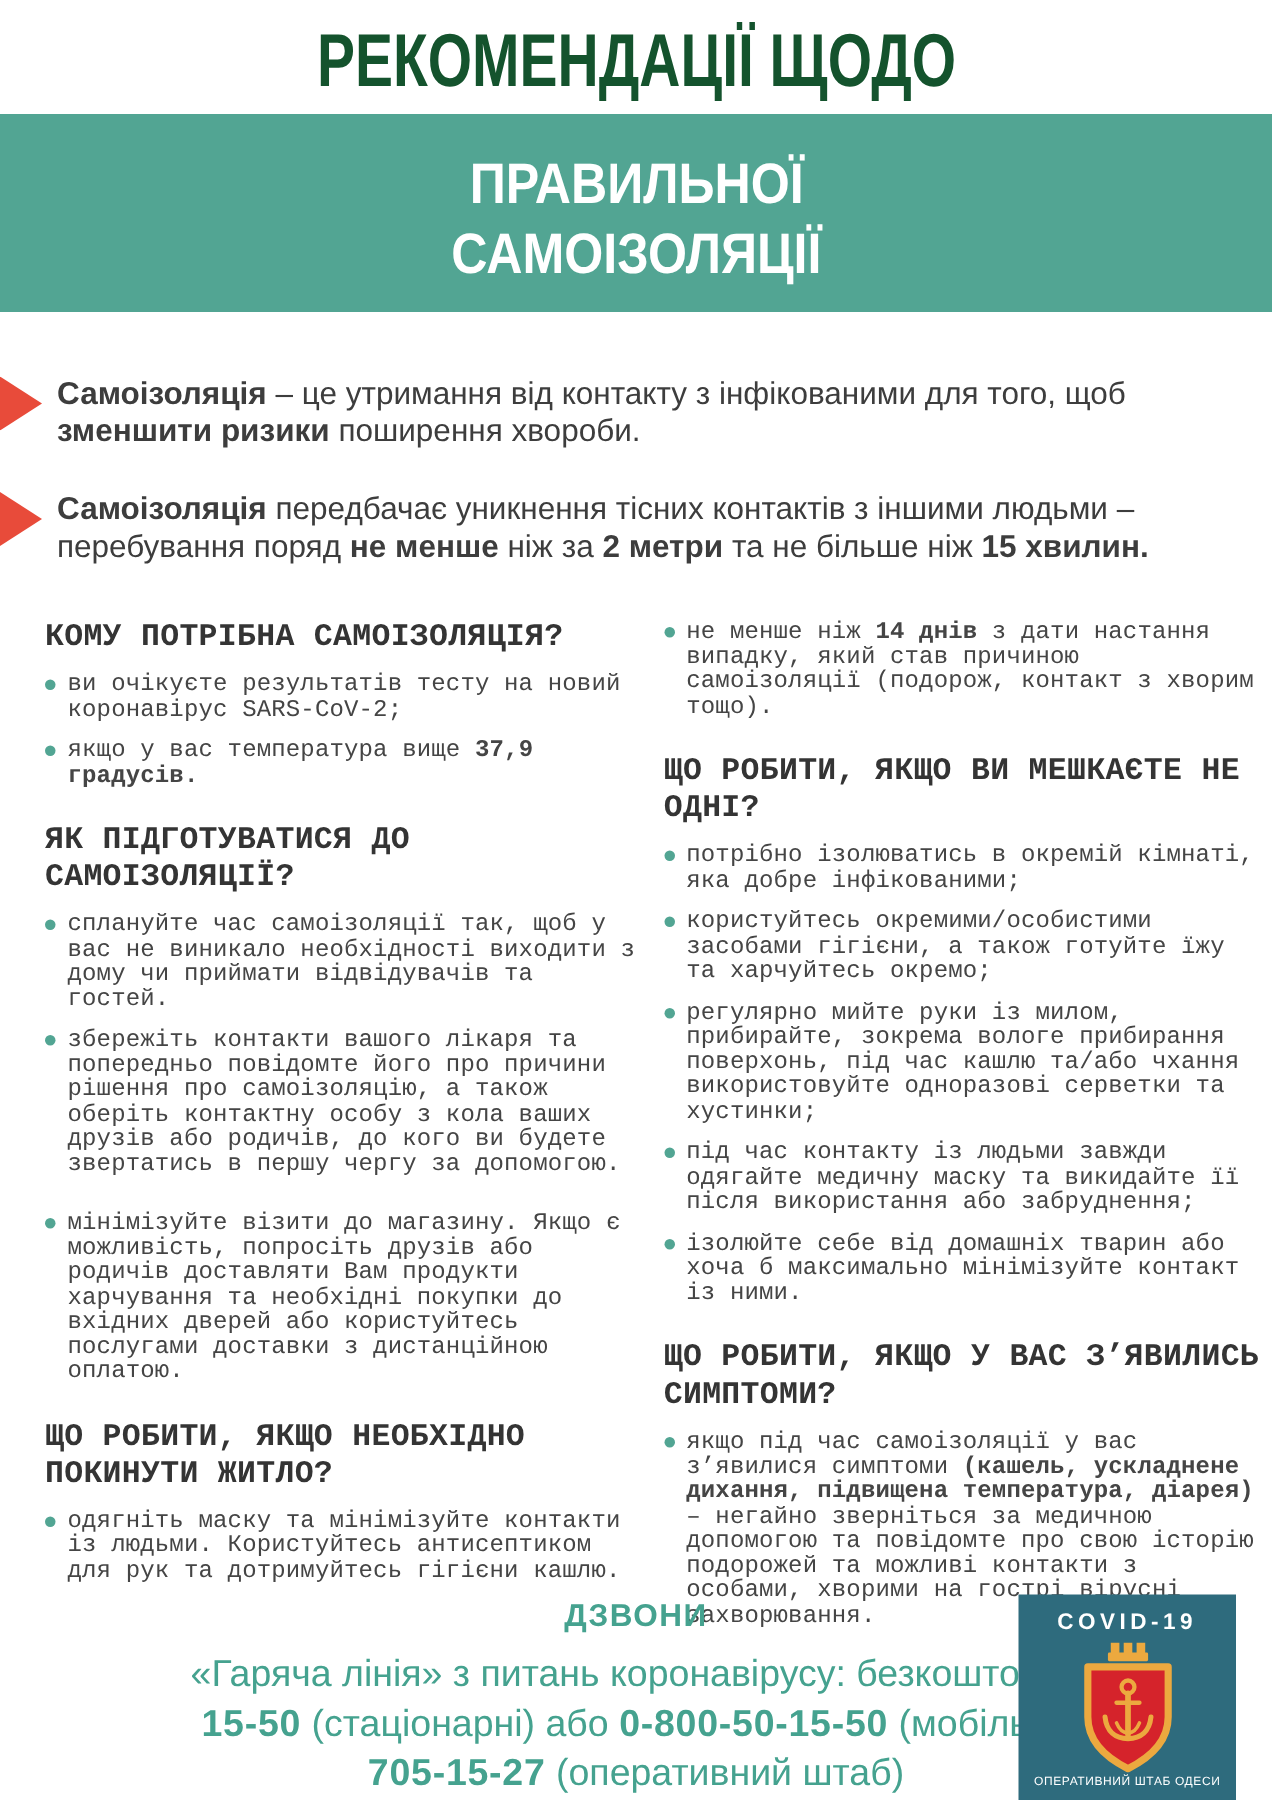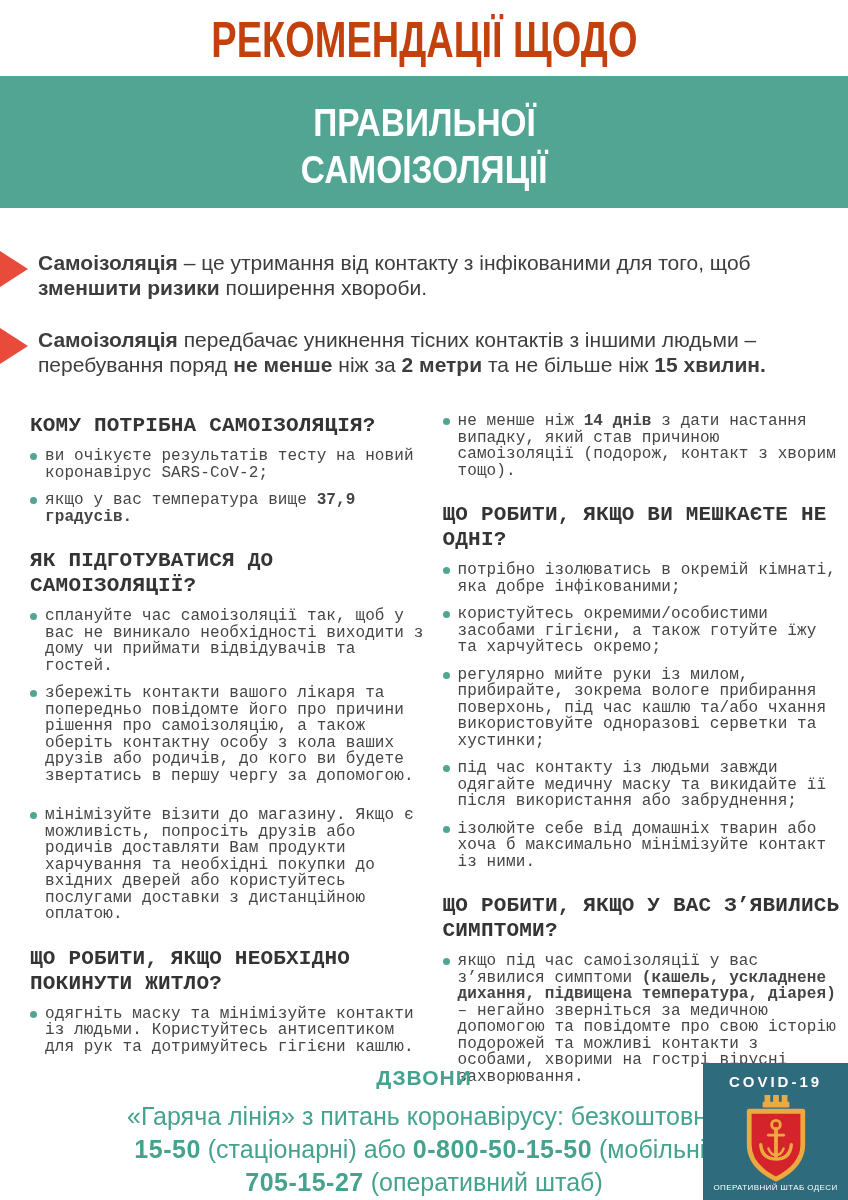--- a/index.html
+++ b/index.html
@@ -6,21 +6,21 @@
   body{
     width:848px;height:1200px;position:relative;overflow:hidden;
     background:#ffffff;
     font-family:"Liberation Sans", sans-serif;
     -webkit-font-smoothing:antialiased;
   }
   .b{font-weight:bold;}
 
   
   .title-top{
-    margin:14px 0 0 0;text-align:center;color:#c2410c;
+    margin:14px 0 0 0;text-align:center;color:#14532d;
     font-size:50px;font-weight:800;line-height:52px;white-space:nowrap;
   }
   .title-top .squeeze{display:inline-block;transform:scaleX(.76);transform-origin:center;}
   .band{
     background:#52a593;margin-top:10px;padding:24px 0 14px 0;text-align:center;
   }
   .band-line{
     display:block;color:#ffffff;font-weight:800;font-size:38px;line-height:47px;white-space:nowrap;
   }
   .band-line .squeeze{display:inline-block;transform:scaleX(.88);transform-origin:center;}
@@ -52,21 +52,21 @@
 
   
   .footer-text{position:absolute;left:0;top:1066px;width:848px;text-align:center;}
   .calls-label{
     color:#45a28f;font-weight:800;font-size:21px;line-height:24px;letter-spacing:1px;margin:0 0 10px 0;
   }
   .hotline-line{color:#45a28f;font-size:25px;line-height:33px;}
   .hotline-line .b{letter-spacing:.5px;}
 
   .covid-box{
-    position:absolute;left:703px;top:1063px;width:145px;height:137px;
+    position:absolute;left:679px;top:1063px;width:145px;height:137px;
     background:#2e6b7d;display:flex;flex-direction:column;align-items:center;
   }
   .covid-title{color:#ffffff;font-weight:800;font-size:15px;letter-spacing:3px;margin-top:10px;}
   .emblem{margin-top:5px;}
   .covid-caption{color:#ffffff;font-size:8px;letter-spacing:.4px;margin-top:auto;margin-bottom:8px;}
 </style>
 </head>
 <body>
 
 <div class="title-top"><span class="squeeze">РЕКОМЕНДАЦІЇ ЩОДО</span></div>

